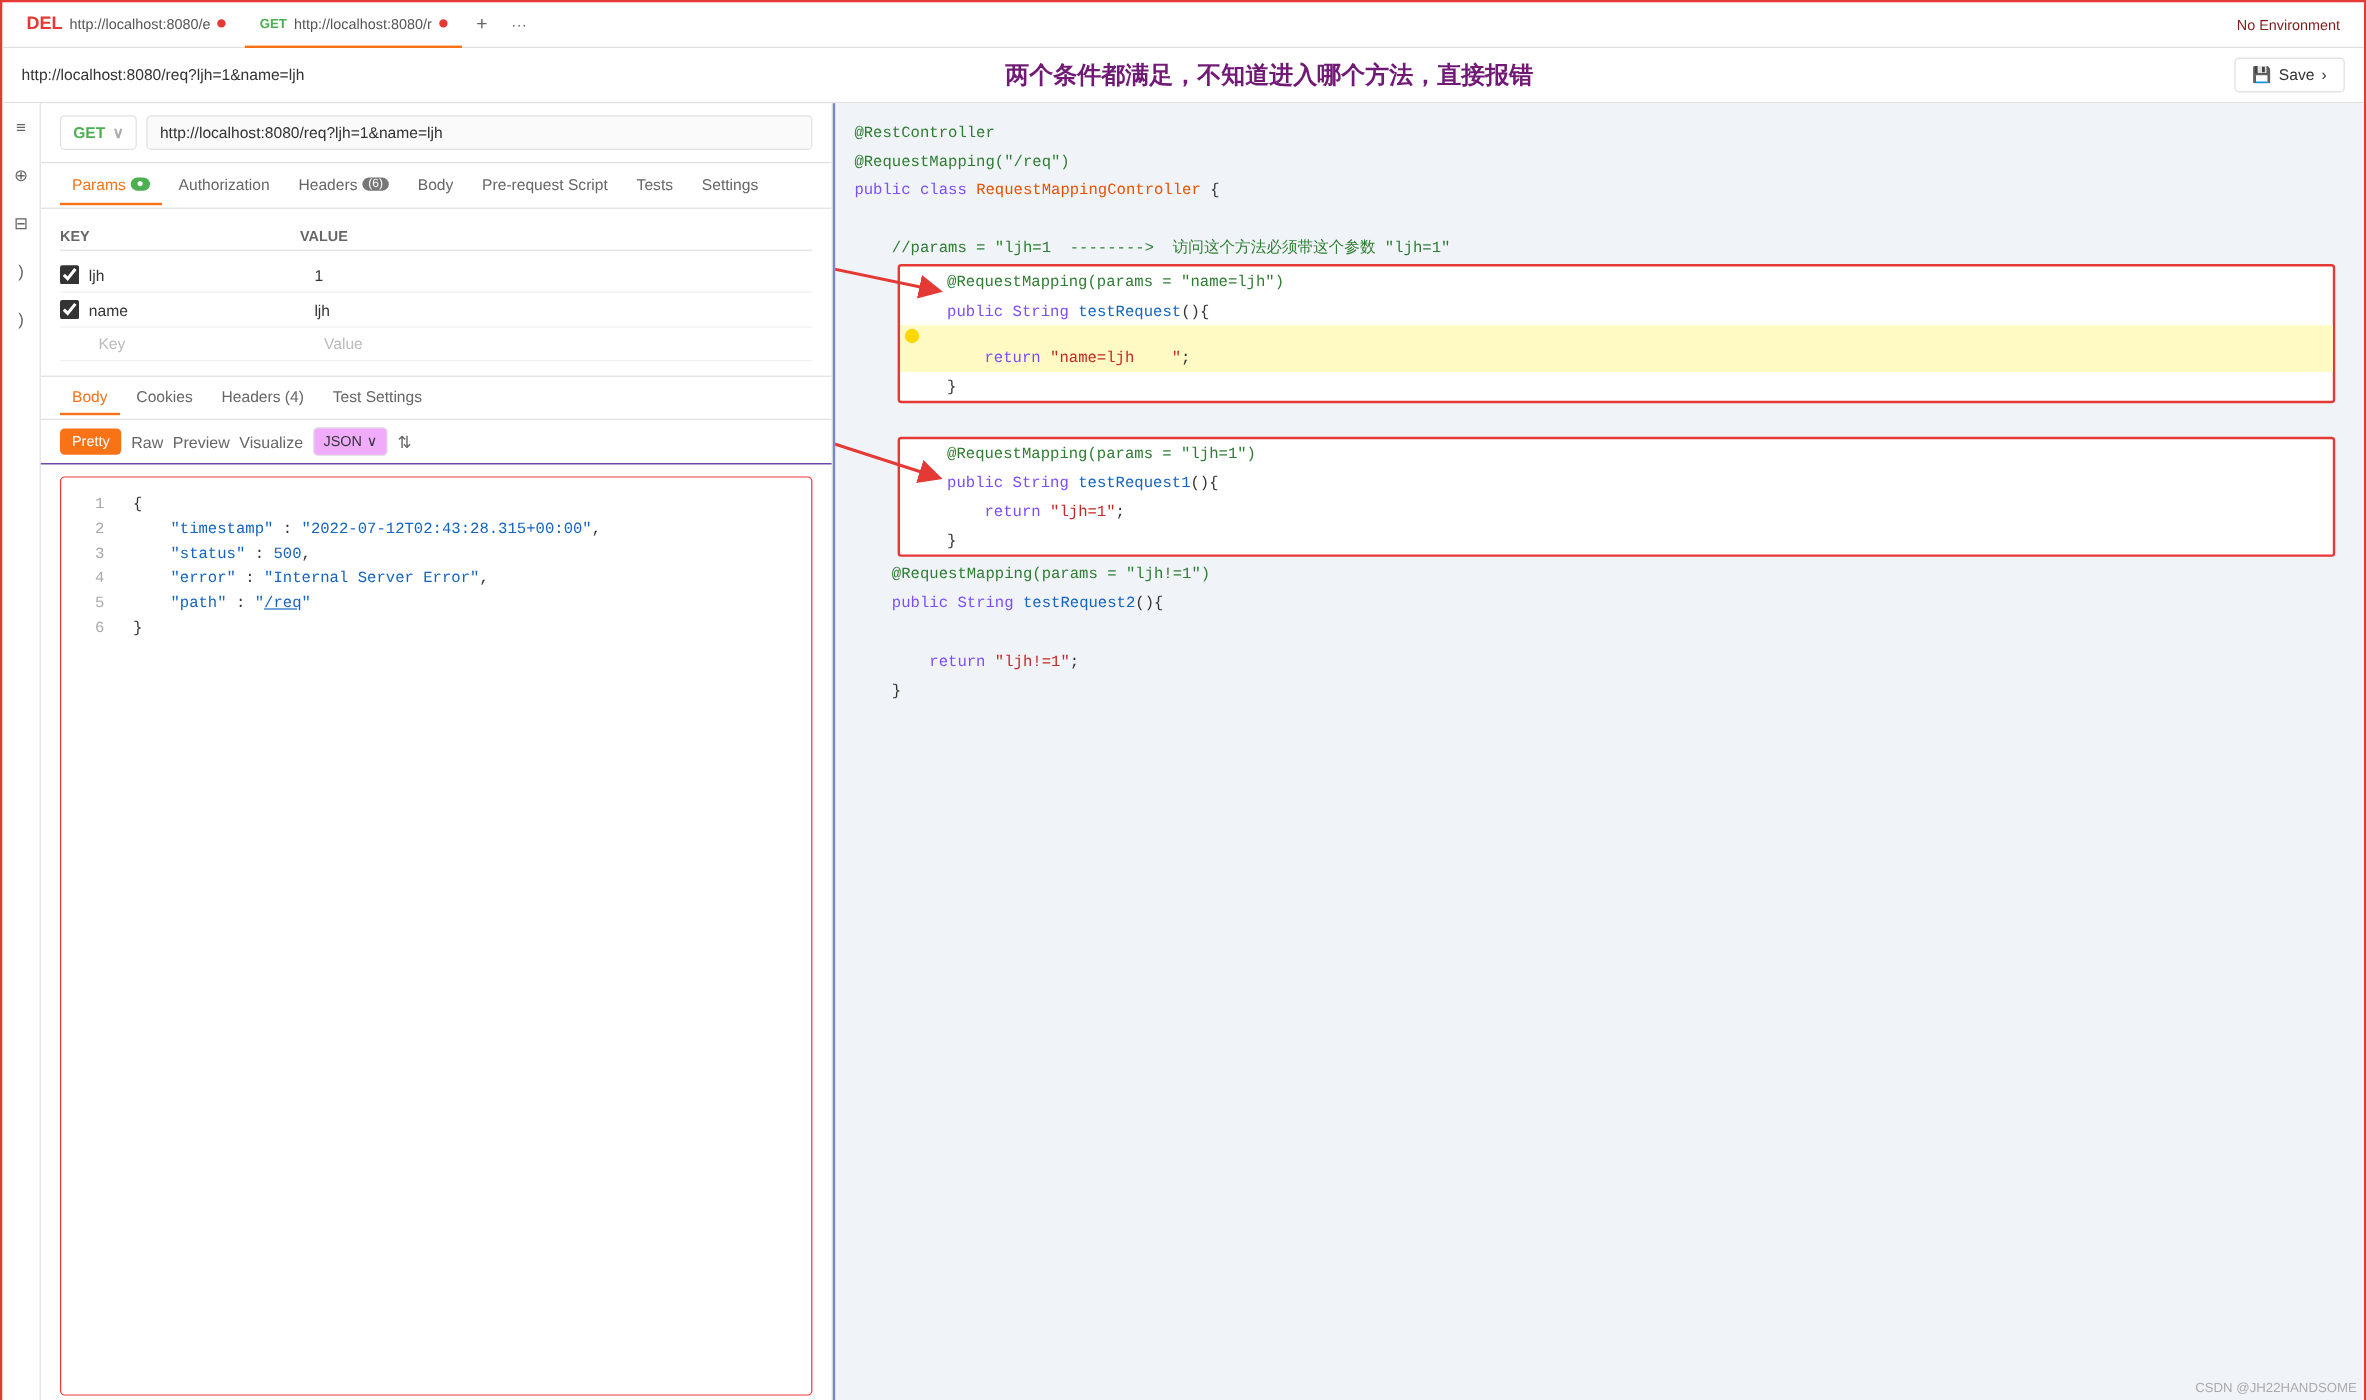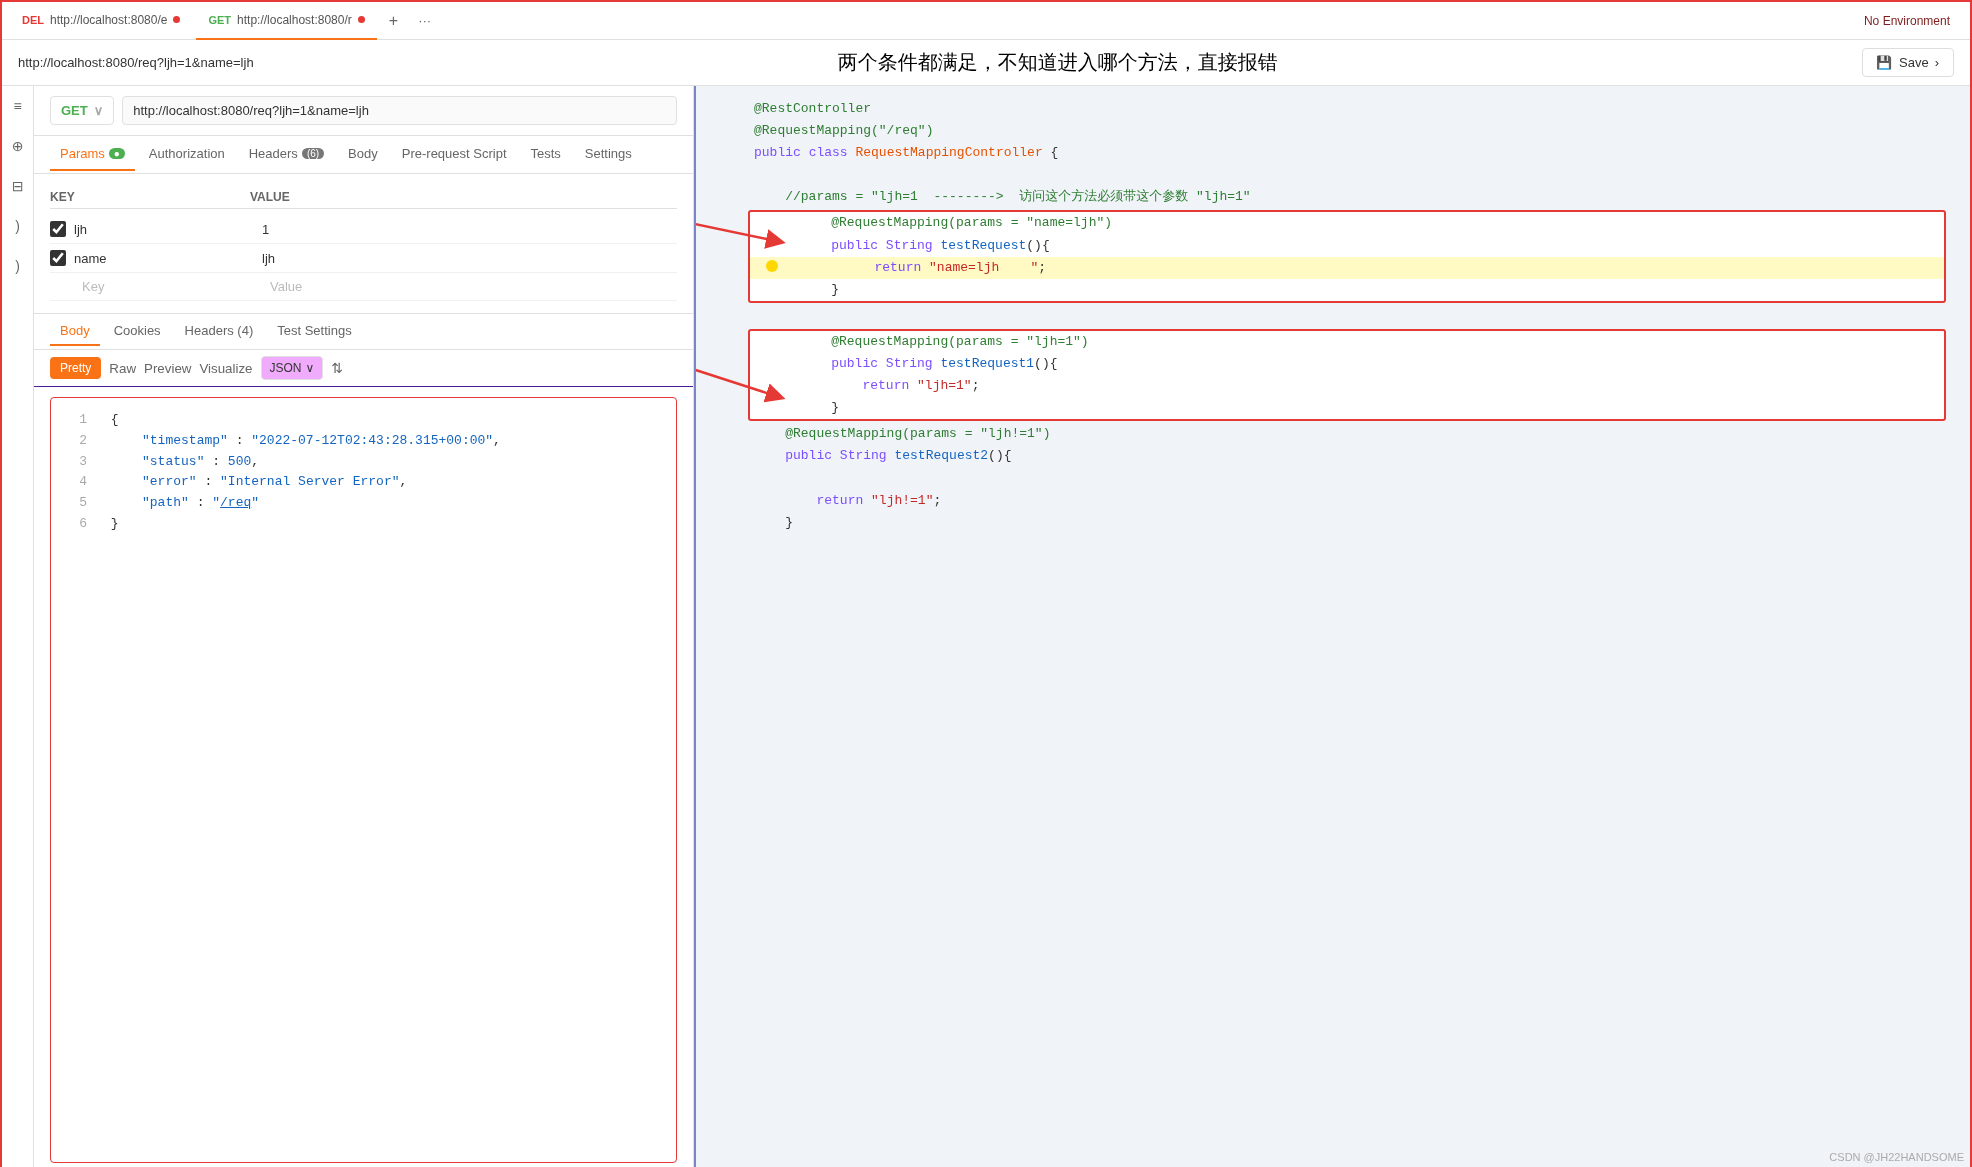--- a/index.html
+++ b/index.html
@@ -71,23 +71,23 @@
       background: #fff;
       border-bottom: 1px solid #e0e0e0;
       gap: 12px;
     }
     .url-bar-left {
       font-size: 13px;
       color: #333;
       font-weight: 500;
     }
     .chinese-annotation {
-      color: #000000;
+      color: #701a75;
       font-size: 20px;
-      font-weight: normal;
+      font-weight: bold;
       flex: 1;
       text-align: center;
     }
     .save-btn {
       display: flex;
       align-items: center;
       gap: 6px;
       padding: 6px 14px;
       border: 1px solid #ddd;
       border-radius: 4px;
@@ -320,20 +320,21 @@
       font-family: 'Courier New', monospace;
       font-size: 13px;
       line-height: 1.7;
       position: relative;
     }
     .code-line {
       display: flex;
       align-items: flex-start;
       padding: 0 4px;
       position: relative;
+      flex-direction: column;
     }
     .gutter {
       width: 30px;
       text-align: center;
       color: #aaa;
       font-size: 11px;
       padding-top: 2px;
       flex-shrink: 0;
     }
     .code-content {
@@ -385,21 +386,21 @@
     .full-layout {
       display: flex;
       height: calc(100vh - 80px);
     }
   </style>
 </head>
 <body>
 
 <div class="tab-bar">
   <div class="tab-item">
-    <span style="color:#e53935;font-weight:600;font-size:11px;">DEL</span>
+    <span style="color:#e53935;font-weight:600;font-size:15px;">DEL</span>
     <span style="font-size:12px;color:#555;">http://localhost:8080/e</span>
     <span class="dot dot-red"></span>
   </div>
   <div class="tab-item active">
     <span style="color:#4caf50;font-weight:600;font-size:11px;">GET</span>
     <span style="font-size:12px;color:#555;">http://localhost:8080/r</span>
     <span class="dot dot-red"></span>
   </div>
   <div class="tab-add">+</div>
   <div class="tab-more">···</div>

